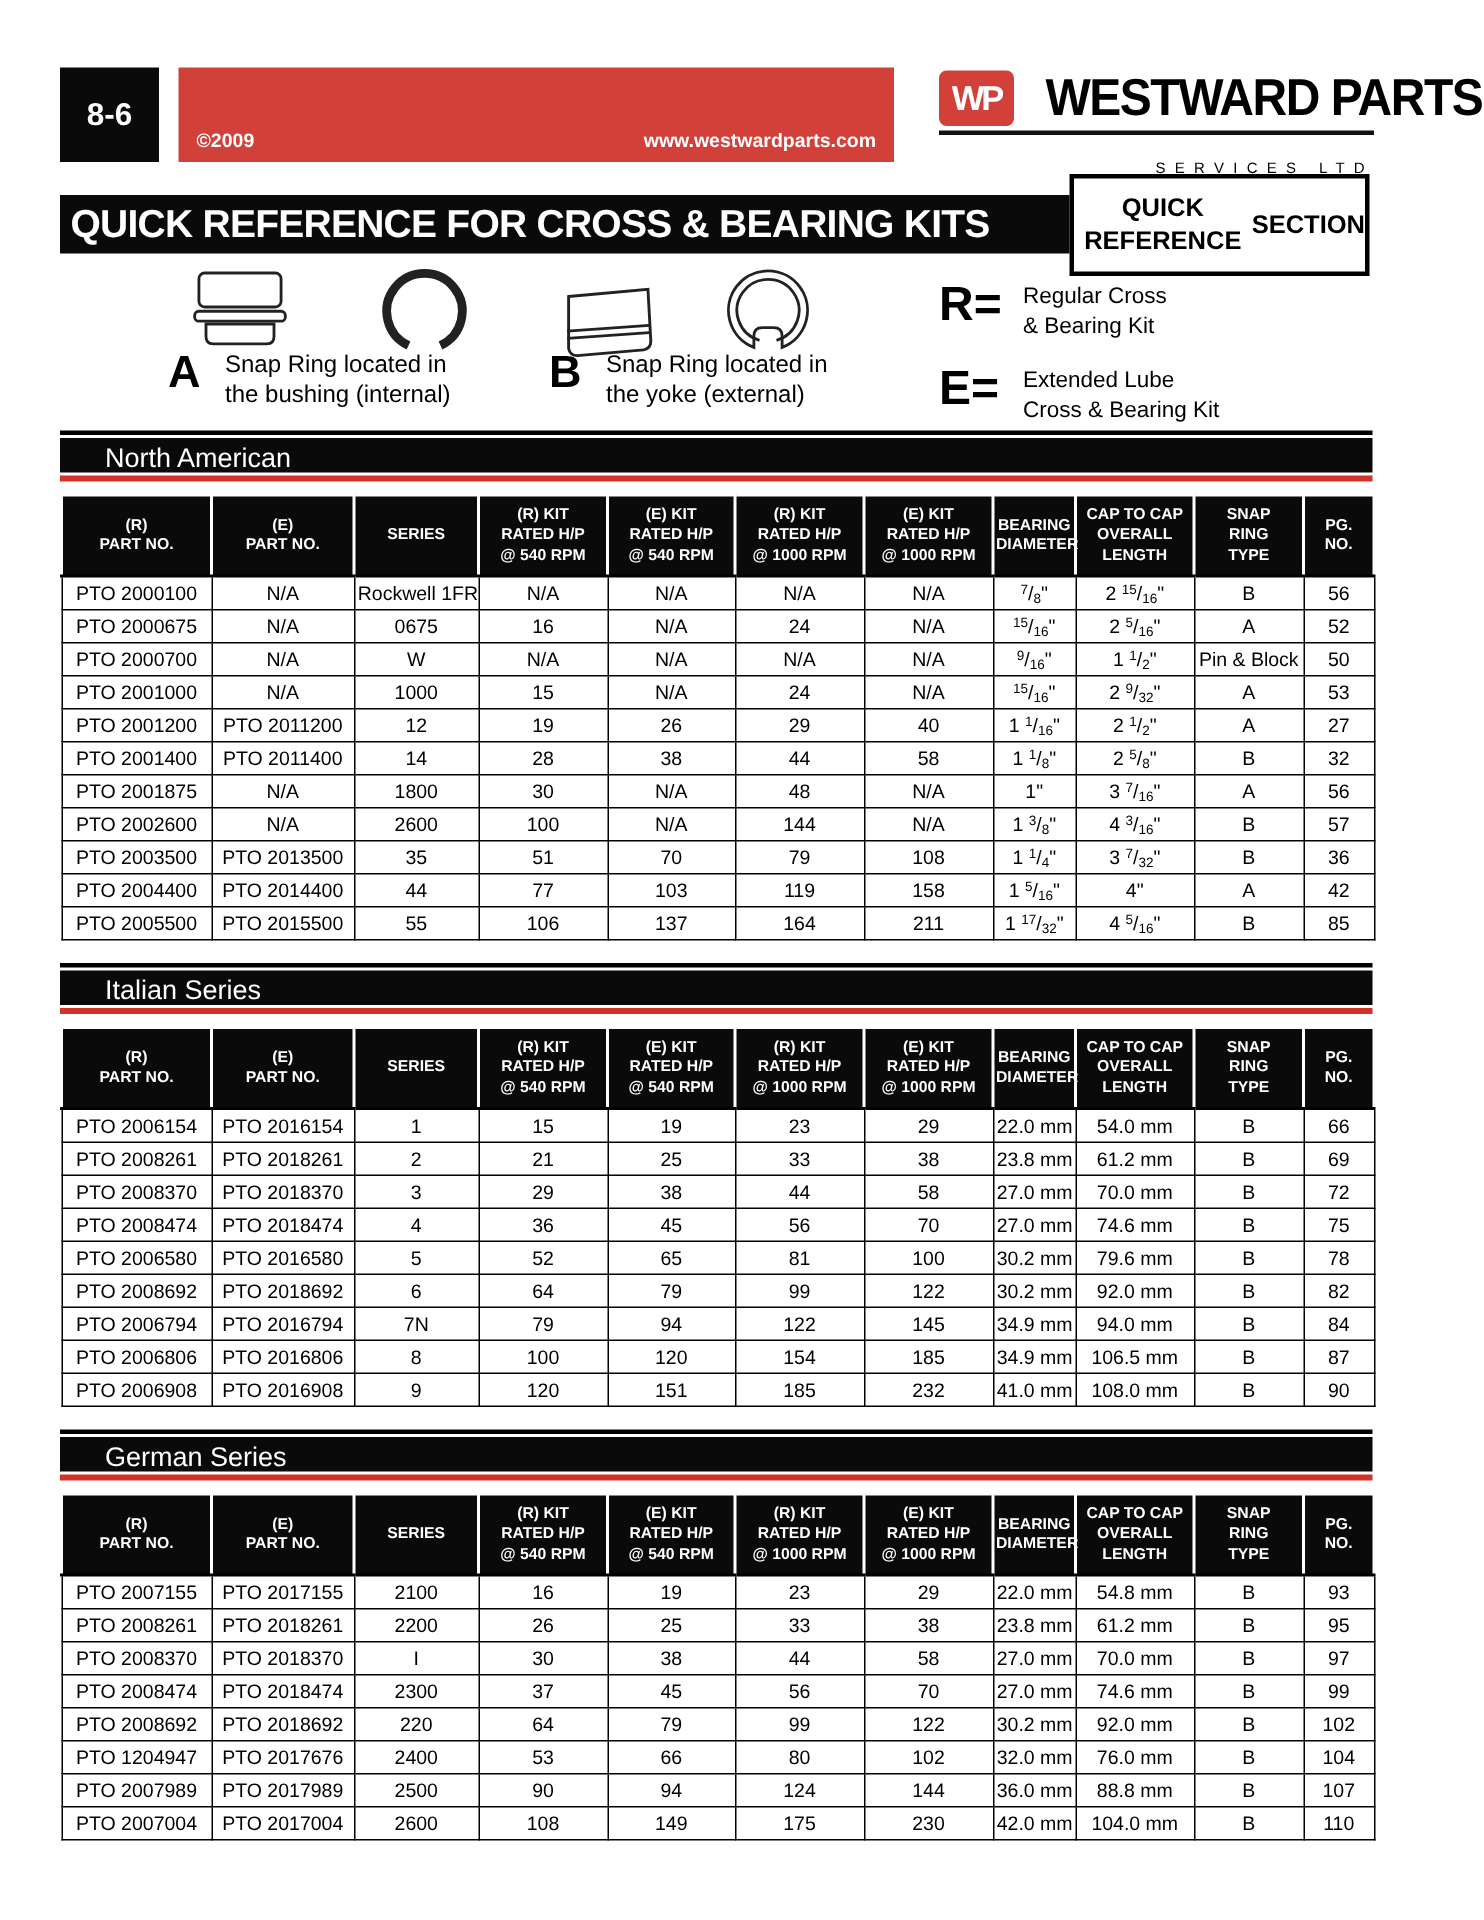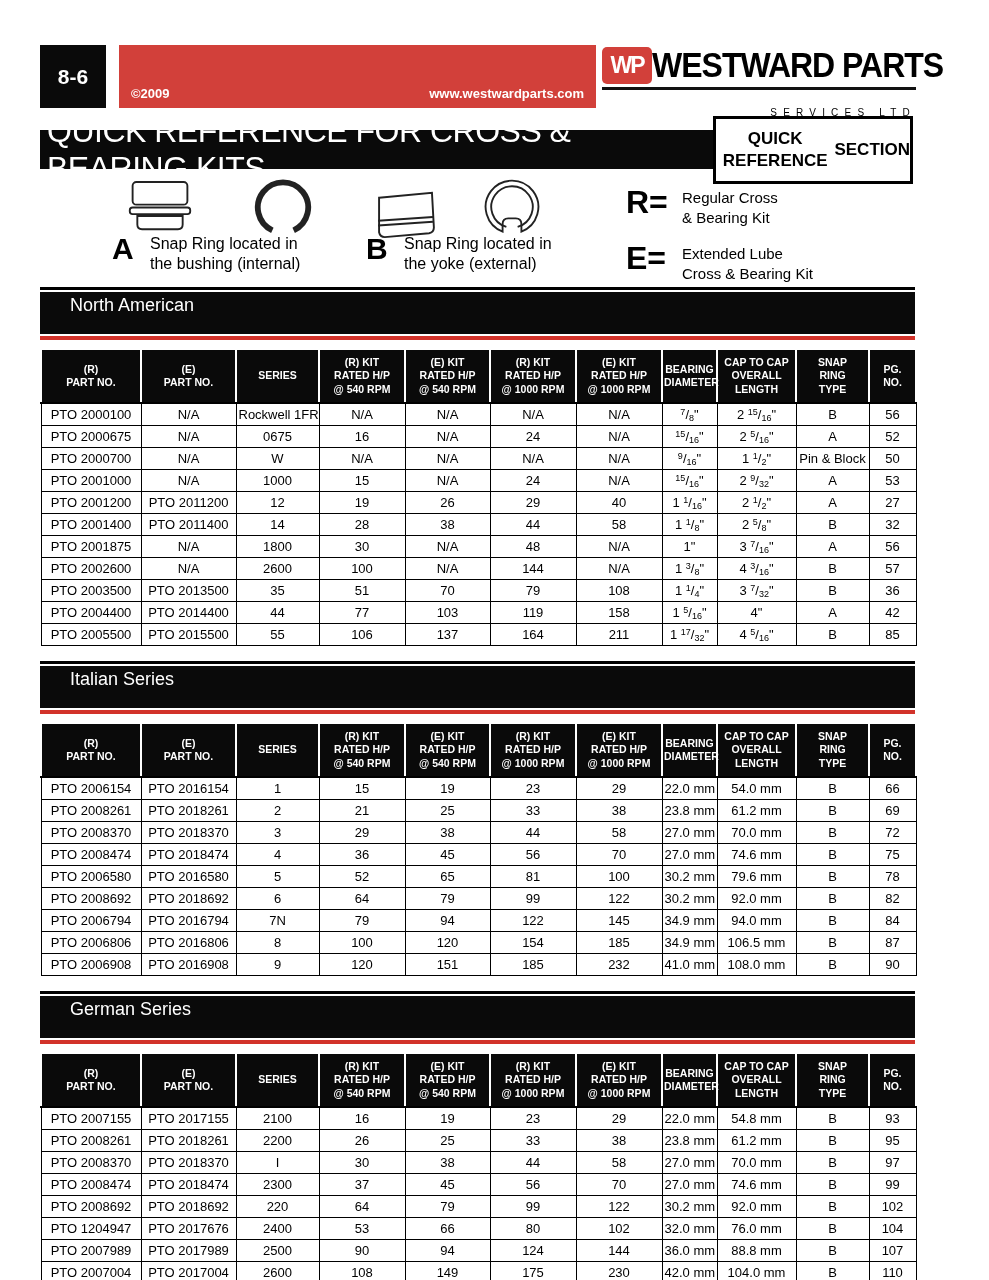--- a/index.html
+++ b/index.html
@@ -8,46 +8,46 @@
 
   
   .page-num{position:absolute;left:40px;top:45px;width:66px;height:63px;background:#0a0a0a;color:#fff;
     display:flex;align-items:center;justify-content:center;font-size:21px;font-weight:bold;}
   .banner{position:absolute;left:119px;top:45px;width:477px;height:63px;background:#d2403a;color:#fff;}
   .banner-title{text-align:center;font-weight:bold;font-size:22px;padding-top:8px;letter-spacing:.3px;}
   .banner-copy{position:absolute;left:12px;bottom:7px;font-size:13px;font-weight:bold;}
   .banner-url{position:absolute;right:12px;bottom:7px;font-size:13px;font-weight:bold;}
 
   .logo{position:absolute;left:602px;top:47px;width:314px;}
-  .logo-row{display:flex;align-items:center;gap:0;border-bottom:3px solid #111;padding-bottom:3px;}
+  .logo-row{display:flex;align-items:center;gap:21px;border-bottom:3px solid #111;padding-bottom:3px;margin-left:24px;}
   .logo-mark{width:50px;height:37px;background:#d2403a;border-radius:5px;color:#fff;flex:0 0 auto;
     display:flex;align-items:center;justify-content:center;font-weight:bold;font-size:23px;letter-spacing:-2px;}
   .logo-name{font-size:32px;font-weight:bold;letter-spacing:-1px;white-space:nowrap;transform:scaleY(1.08);}
   .logo-sub{font-size:10px;letter-spacing:.62em;text-align:right;margin-top:17px;white-space:nowrap;}
 
   .title-bar{position:absolute;left:40px;top:130px;width:672px;height:39px;background:#0a0a0a;color:#fff;
-    display:flex;align-items:center;padding-left:7px;font-size:32px;font-weight:normal;letter-spacing:-.5px;}
+    display:flex;align-items:center;padding-left:7px;font-size:26px;font-weight:bold;letter-spacing:-.5px;}
   .qr-box{position:absolute;left:713px;top:116px;width:194px;height:62px;border:3px solid #000;background:#fff;
     display:flex;align-items:center;justify-content:center;font-weight:bold;font-size:17px;
     line-height:1.3;text-align:center;}
 
   
   .legend{position:absolute;left:110px;top:178px;width:840px;height:108px;}
   .legend .abs{position:absolute;}
   .key-letter{font-size:30px;font-weight:bold;line-height:1;}
   .legend-text{font-size:16px;line-height:1.25;white-space:pre-line;}
   .re-key{font-size:32px;font-weight:bold;line-height:1;}
   .re-text{font-size:15px;line-height:1.3;white-space:pre-line;}
   .icon svg{display:block;}
 
   
   .content{position:absolute;left:40px;top:287px;width:875px;}
   .section{margin:0 0 15px 0;}
   .sec-rule{border-top:3px solid #000;}
-  .sec-bar{background:#0a0a0a;color:#fff;height:42px;line-height:27px;padding-left:30px;font-size:18px;margin-top:2px;}
+  .sec-bar{background:#0a0a0a;color:#fff;height:23px;line-height:27px;padding-left:30px;font-size:18px;margin-top:2px;}
   .sec-red{height:4px;background:#d2322a;margin-top:2px;}
 
   table{width:875px;border-collapse:collapse;table-layout:fixed;margin-top:8px;}
   th{background:#0a0a0a;color:#fff;font-size:10.5px;font-weight:bold;white-space:pre-line;height:48px;
      border:2px solid #fff;border-bottom:2px solid #000;padding:2px 1px;text-align:center;vertical-align:middle;line-height:1.25;}
   td{border:1.5px solid #000;height:21px;text-align:center;font-size:13px;padding:0 2px;white-space:nowrap;overflow:hidden;}
   td sup{font-size:9px;vertical-align:4px;}
   td sub{font-size:9px;vertical-align:-2px;}
 </style>
 </head>

